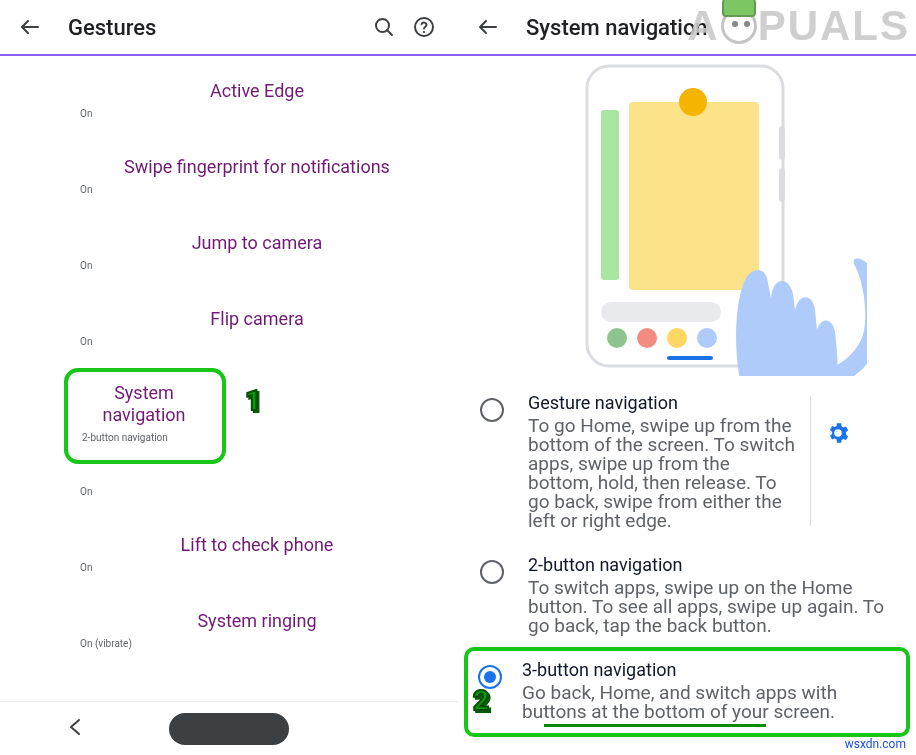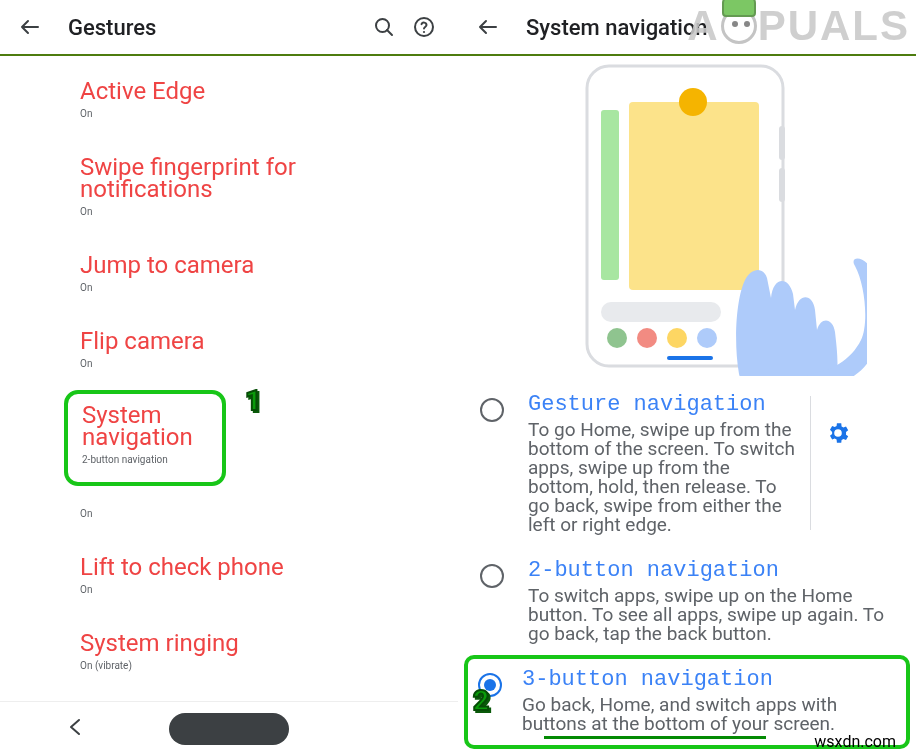--- a/index.html
+++ b/index.html
@@ -14,39 +14,39 @@
   }
   .panels { display: flex; width: 100%; height: 100%; }
   .panel { position: relative; background: #fff; }
   .panel-left  { width: 458px; }
   .panel-right { width: 458px; }
 
   
   .appbar {
     display: flex; align-items: center;
     height: 56px; padding: 0 14px 0 10px;
-    border-bottom: 2px solid #4d7c0f;
+    border-bottom: 2px solid #8b5cf6;
   }
   .appbar .icon-btn {
     width: 40px; height: 40px;
     display: flex; align-items: center; justify-content: center;
     border-radius: 50%;
   }
   .appbar .title {
     font-size: 22px; font-weight: 500; color: #202124;
     margin-left: 18px; flex: 1;
   }
   .panel-right .appbar .title { margin-left: 18px; }
 
   
   .list { padding: 8px 0 0 0; }
   .item {
     padding: 16px 24px 16px 80px;
   }
-  .item .label { font-size: 24px; color: #ef4444; line-height: 22px; }
+  .item .label { font-size: 18px; color: #701a75; line-height: 22px; text-align: center; }
   .item .sub   { font-size: 10px; color: #5f6368; line-height: 20px; margin-top: 2px; }
 
   .item.highlight {
     border: 4px solid #18c618;
     border-radius: 14px;
     margin: 0 232px 0 64px;
     padding: 10px 16px 12px 14px;
   }
 
   .step-badge {
@@ -95,21 +95,21 @@
     border: 2px solid #5f6368; border-radius: 50%;
     margin: 6px 24px 0 4px;
     position: relative;
   }
   .radio.checked { border-color: #1a73e8; }
   .radio.checked::after {
     content: ""; position: absolute; inset: 4px;
     background: #1a73e8; border-radius: 50%;
   }
   .opt-body { flex: 1; min-width: 0; }
-  .opt-title { font-size: 22px; color: #3b82f6; font-family: Liberation Mono, monospace; }
+  .opt-title { font-size: 18px; color: #0f172a; }
   .opt-desc  { font-size: 19px; color: #5f6368; line-height: 19px; margin-top: 3px; }
   .opt .divider {
     width: 1px; align-self: stretch; background: #dadce0;
     margin: 4px 10px 4px 14px;
   }
   .gear-btn {
     flex: 0 0 34px; display:flex; align-items:center; justify-content:center;
     margin-top: 28px;
   }
   .opt.first .opt-body { max-width: 268px; }
@@ -146,22 +146,22 @@
     background:#6ac04f; border:2px solid #4f8d3a;
   }
   .watermark .head::after{
     content:""; position:absolute; left:8px; top:10px;
     width:6px;height:6px;border-radius:50%;background:#777;
     box-shadow: 12px 0 0 #777;
   }
 
   
   .footer-url {
-    position:absolute; right:20px; bottom:4px;
-    font-size:16px; color:#000000;
+    position:absolute; right:10px; bottom:4px;
+    font-size:12px; color:#1d4ed8;
   }
 
   
   .stroke { stroke:#3c4043; stroke-width:2; fill:none; stroke-linecap:round; stroke-linejoin:round; }
 </style>
 </head>
 <body>
 
 <div class="panels">
 

